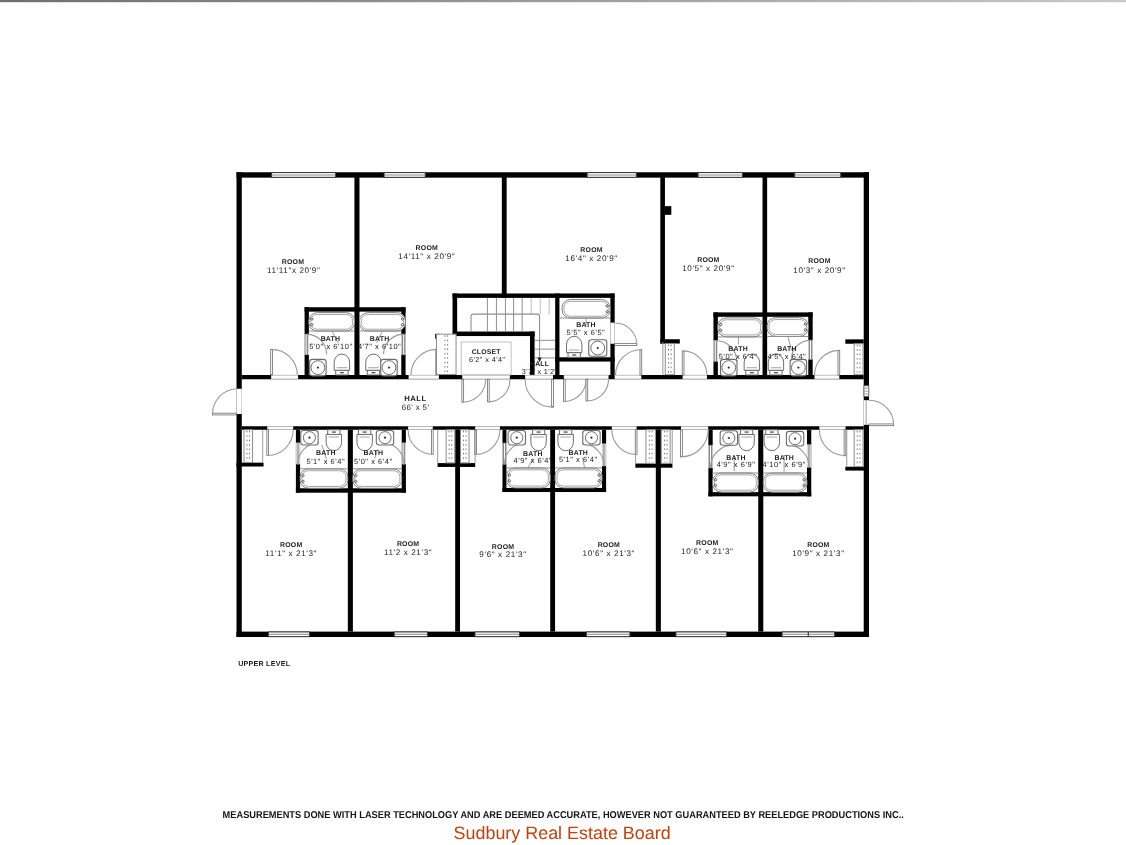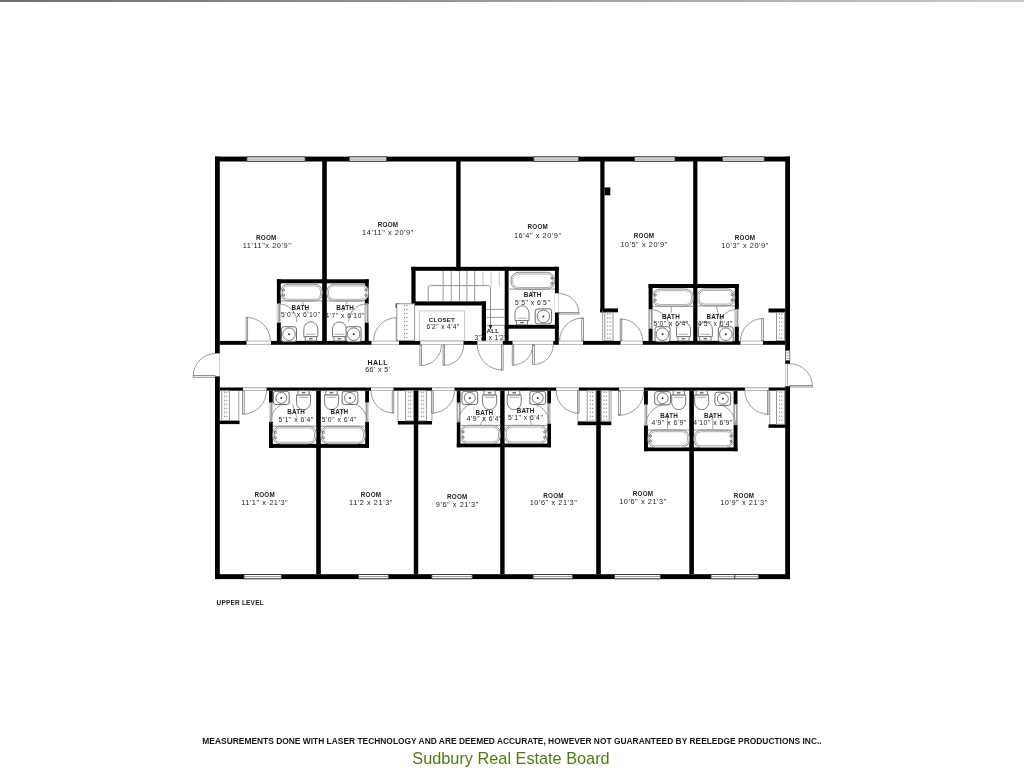--- a/index.html
+++ b/index.html
@@ -1,16 +1,16 @@
 <!DOCTYPE html>
 <html><head><meta charset="utf-8"><style>
 html,body{margin:0;padding:0;background:#ffffff;width:1024px;height:768px;overflow:hidden}
 .top{position:absolute;left:0;top:0;width:1024px;height:1.6px;background:linear-gradient(90deg,#6f6f6f,#c9c9c9)}
 .foot1{position:absolute;left:0;top:735.5px;width:1024px;text-align:center;font-family:"Liberation Sans",sans-serif;font-size:9px;font-weight:700;color:#14141e;transform:scaleX(0.934);transform-origin:50% 0}
-.foot2{position:absolute;left:0;top:748.5px;width:1022px;text-align:center;font-family:"Liberation Sans",sans-serif;font-size:16.3px;font-weight:400;color:#4d7c0f}
+.foot2{position:absolute;left:0;top:748.5px;width:1022px;text-align:center;font-family:"Liberation Sans",sans-serif;font-size:16.3px;font-weight:400;color:#c2410c}
 svg{position:absolute;left:0;top:0;transform:translateZ(0)}
 </style></head><body>
 <svg width="1024" height="768" viewBox="0 0 1024 768" font-family="Liberation Sans, sans-serif">
     <rect x="215.0" y="156.6" width="575.0" height="4.9" fill="#000000"></rect>
     <rect x="215.0" y="574.2" width="575.0" height="4.9" fill="#000000"></rect>
     <rect x="215.0" y="156.6" width="4.8" height="422.5" fill="#000000"></rect>
     <rect x="785.2" y="156.6" width="4.8" height="422.5" fill="#000000"></rect>
     <rect x="219.8" y="340.9" width="565.4" height="3.9" fill="#000000"></rect>
     <rect x="219.8" y="387.5" width="565.4" height="3.2" fill="#000000"></rect>
     <rect x="322.2" y="161.0" width="4.6" height="180.2" fill="#000000"></rect>

